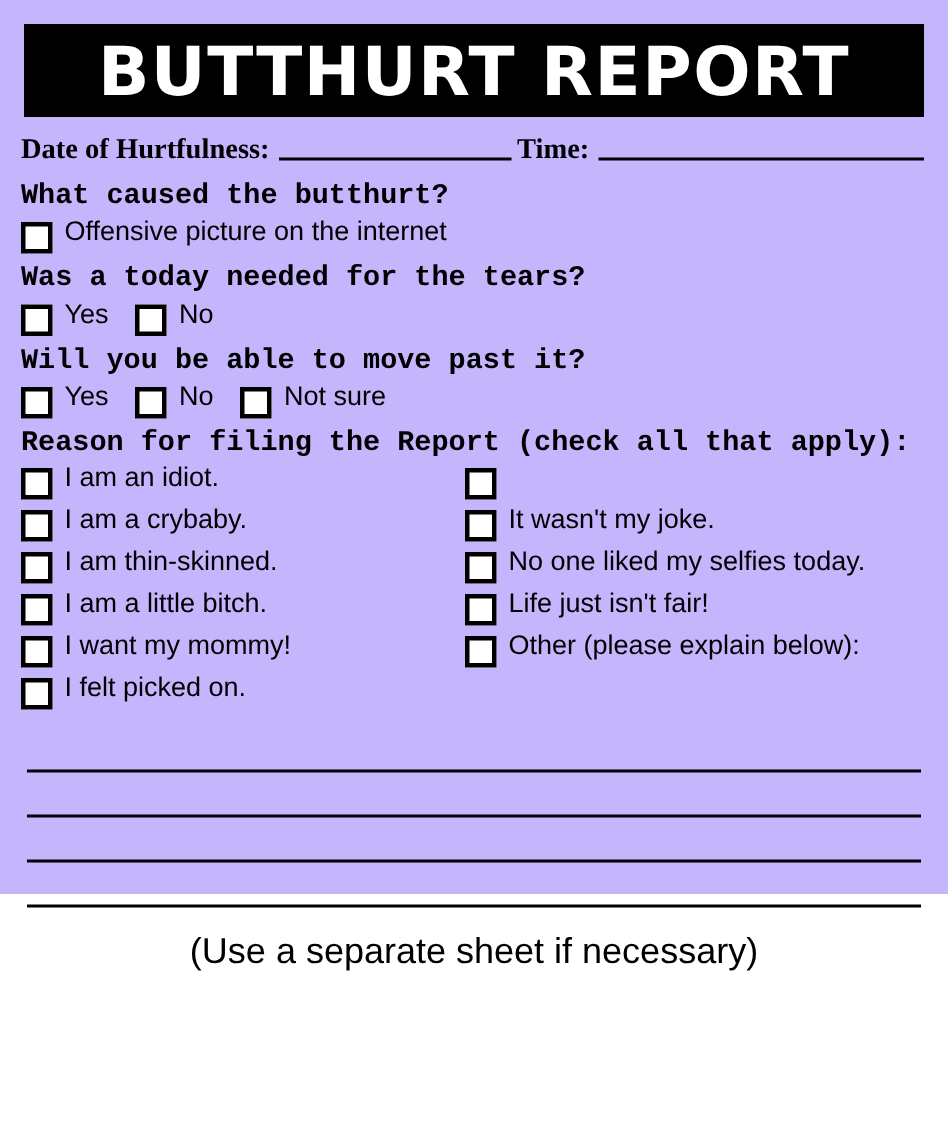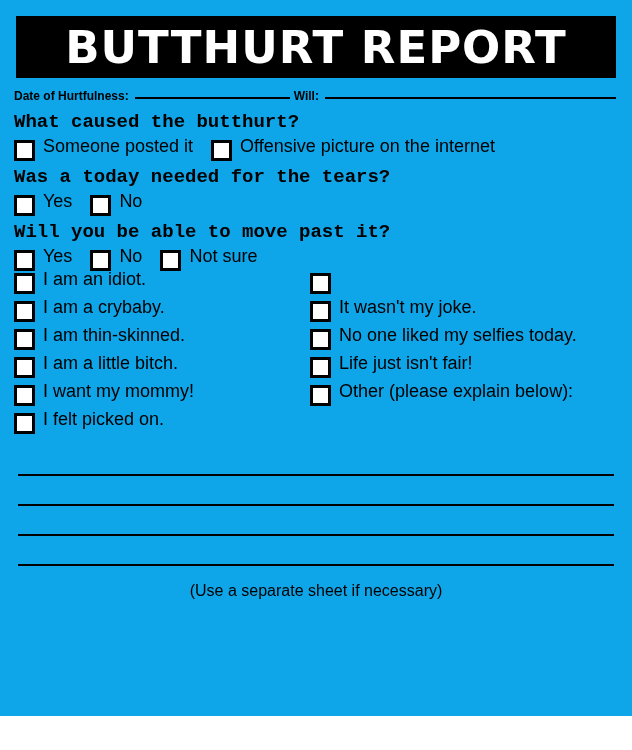--- a/index.html
+++ b/index.html
@@ -10,24 +10,24 @@
   body {
     width: 632px;
     height: 750px;
     font-family: "Liberation Sans", sans-serif;
     color: #000000;
     overflow: hidden;
   }
   .page {
     position: relative;
     width: 632px;
-    height: 716px;
+    height: 596px;
     box-sizing: border-box;
     padding: 16px 14px 16px 14px;
-    background: #0ea5e9;
+    background: #c4b5fd;
   }
 
   
   .title-banner {
     background: #000000;
     color: #ffffff;
     height: 62px;
     display: flex;
     align-items: center;
     justify-content: center;
@@ -54,23 +54,23 @@
     line-height: 1;
     white-space: nowrap;
   }
 
   
   .datetime {
     display: flex;
     align-items: flex-end;
     margin-top: 11px;
     gap: 0px;
-    font-family: Liberation Sans, sans-serif;
+    font-family: Liberation Serif, serif;
     font-weight: bold;
-    font-size: 12px;
+    font-size: 19px;
   }
   .dt-label { white-space: nowrap; }
   .dt-rule {
     border-bottom: 2px solid #000;
     height: 1px;
     margin: 0 4px 4px 6px;
   }
   .dt-rule.date { width: 155px; }
   .dt-rule.time { flex: 1 1 auto; min-width: 100px; margin-right: 2px; }
 
@@ -121,48 +121,44 @@
     margin-top: 8px;
     padding: 0 4px;
   }
   .wline {
     border-bottom: 2px solid #000;
     height: 28px;
   }
 
   .footer {
     text-align: center;
-    font-size: 16px;
+    font-size: 24px;
     margin-top: 16px;
   }
 </style>
 </head>
 <body>
 
 <div class="page">
 
   <div class="title-banner">
     <span class="title-text">BUTTHURT REPORT</span>
   </div>
 
   <div class="datetime">
     <span class="dt-label">Date of Hurtfulness:</span>
     <span class="dt-rule date"></span>
-    <span class="dt-label">Will:</span>
+    <span class="dt-label">Time:</span>
     <span class="dt-rule time"></span>
   </div>
 
   <div class="heading">What caused the butthurt?</div>
   <div class="inline-opts">
     <label class="opt">
       <span class="cbox"></span>
-      <span class="opt-label">Someone posted it</span>
-    </label>
-    <label class="opt">
-      <span class="cbox"></span>
       <span class="opt-label">Offensive picture on the internet</span>
     </label>
   </div>
 
   <div class="heading">Was a today needed for the tears?</div>
   <div class="inline-opts">
     <label class="opt">
       <span class="cbox"></span>
       <span class="opt-label">Yes</span>
     </label>
@@ -181,20 +177,21 @@
     <label class="opt">
       <span class="cbox"></span>
       <span class="opt-label">No</span>
     </label>
     <label class="opt">
       <span class="cbox"></span>
       <span class="opt-label">Not sure</span>
     </label>
   </div>
 
+  <div class="heading">Reason for filing the Report (check all that apply):</div>
   <div class="cols">
     <div class="col left">
       <label class="opt">
         <span class="cbox"></span>
         <span class="opt-label">I am an idiot.</span>
       </label>
       <label class="opt">
         <span class="cbox"></span>
         <span class="opt-label">I am a crybaby.</span>
       </label>

